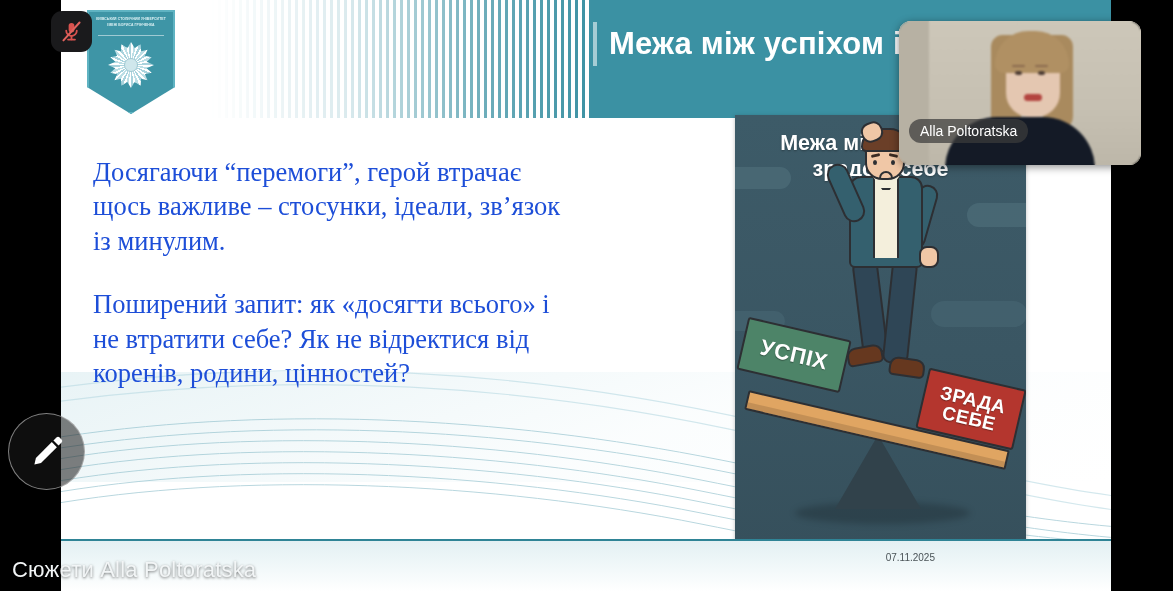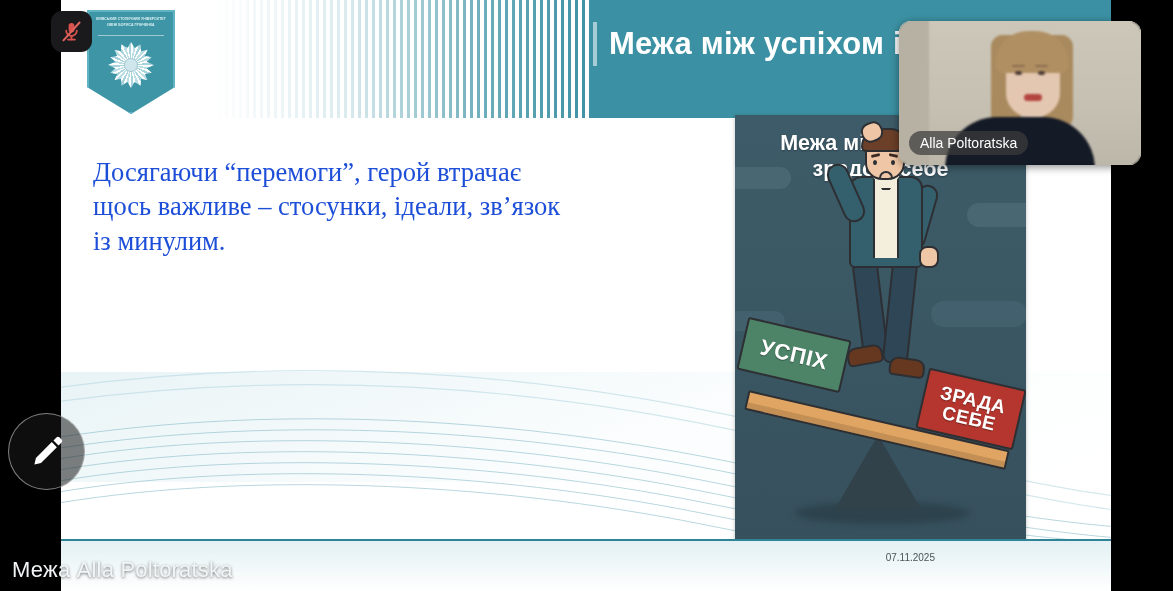--- a/index.html
+++ b/index.html
@@ -293,21 +293,21 @@
     position:absolute; left:107px; top:22px; width:54px; height:74px;
     background:#e4c7b1; border-radius:26px 26px 24px 24px;
   }
   .v-brow1,.v-brow2 { position:absolute; width:13px; height:2px; background:#8a6a4e; border-radius:2px; top:44px; }
   .v-brow1 { left:113px; } .v-brow2 { left:136px; }
   .v-eye1,.v-eye2 { position:absolute; width:7px; height:4px; background:#4a3a32; border-radius:50%; top:50px; }
   .v-eye1 { left:116px; } .v-eye2 { left:139px; }
   .v-lips { position:absolute; left:125px; top:73px; width:18px; height:7px; background:#b3443f; border-radius:9px; }
   .v-blur { position:absolute; inset:0; backdrop-filter:blur(1.1px); }
   .v-name {
-    position:absolute; left:10px; top:110px;
+    position:absolute; left:10px; top:98px;
     background:rgba(60,60,60,.72); color:#fff;
     font-size:14px; padding:4px 11px; border-radius:13px;
     max-width:200px; white-space:nowrap; overflow:hidden;
   }
 </style>
 </head>
 <body>
 
 <div id="root">
 
@@ -343,20 +343,21 @@
         <path d="M200,261 C340,236 500,222 680,230 C850,238 980,250 1070,256"></path>
       </g>
       <g fill="none" stroke="#b7d9e2" stroke-width="1.2" opacity="0.6">
         <path d="M-20,60 C230,24 470,40 700,92 C870,130 980,158 1070,168"></path>
         <path d="M-20,74 C230,38 470,54 700,106 C870,144 980,172 1070,182"></path>
       </g>
     </svg>
 
     <div class="body-wrap">
       <div class="para">Досягаючи “перемоги”, герой втрачає щось важливе – стосунки, ідеали, зв’язок із минулим.</div>
+      <div class="para">Поширений запит: як «досягти всього» і не втратити себе? Як не відректися від коренів, родини, цінностей?</div>
     </div>
 
     <div class="card">
       <div class="card-sky"></div>
       <div class="cloud" style="left:-16px;top:52px;width:72px;height:22px;"></div>
       <div class="cloud" style="left:232px;top:88px;width:78px;height:24px;"></div>
       <div class="cloud" style="left:196px;top:186px;width:96px;height:26px;opacity:.5;"></div>
       <div class="cloud" style="left:-20px;top:196px;width:70px;height:20px;opacity:.5;"></div>
 
       <div class="card-title">
@@ -421,21 +422,21 @@
     </svg>
   </div>
 
   <div class="fab">
     <svg width="36" height="36" viewBox="0 0 24 24">
       <path d="M3.6 20.4l1.0-4.4 10.6-10.6 3.4 3.4L8.0 19.4z" fill="#ffffff"></path>
       <path d="M16.3 4.3l2.0-2.0a1.5 1.5 0 0 1 2.1 0l1.3 1.3a1.5 1.5 0 0 1 0 2.1l-2.0 2.0z" fill="#ffffff"></path>
     </svg>
   </div>
 
-  <div class="share-label">Межа Alla Poltoratska</div>
+  <div class="share-label">Сюжети Alla Poltoratska</div>
 
   <div class="video">
     <div class="v-wall"></div>
     <div class="v-wall-edge"></div>
     <div class="v-hairL"></div>
     <div class="v-hairR"></div>
     <div class="v-shoulders"></div>
     <div class="v-face"></div>
     <div class="v-hairtop"></div>
     <div class="v-brow1"></div>

